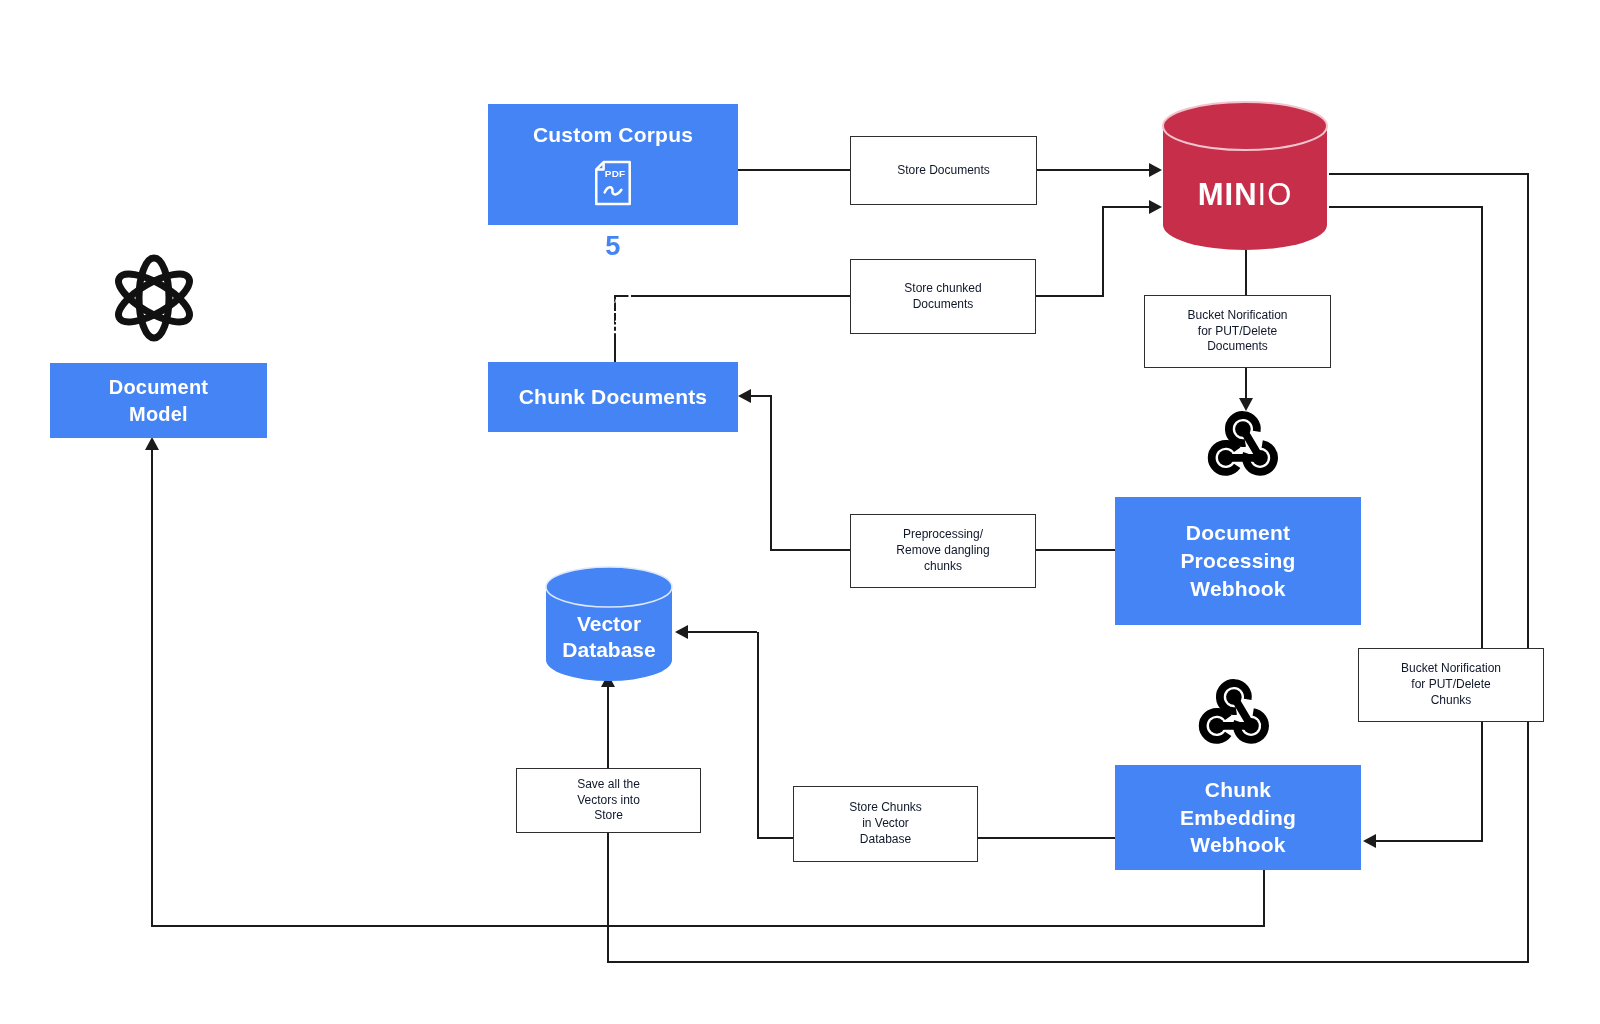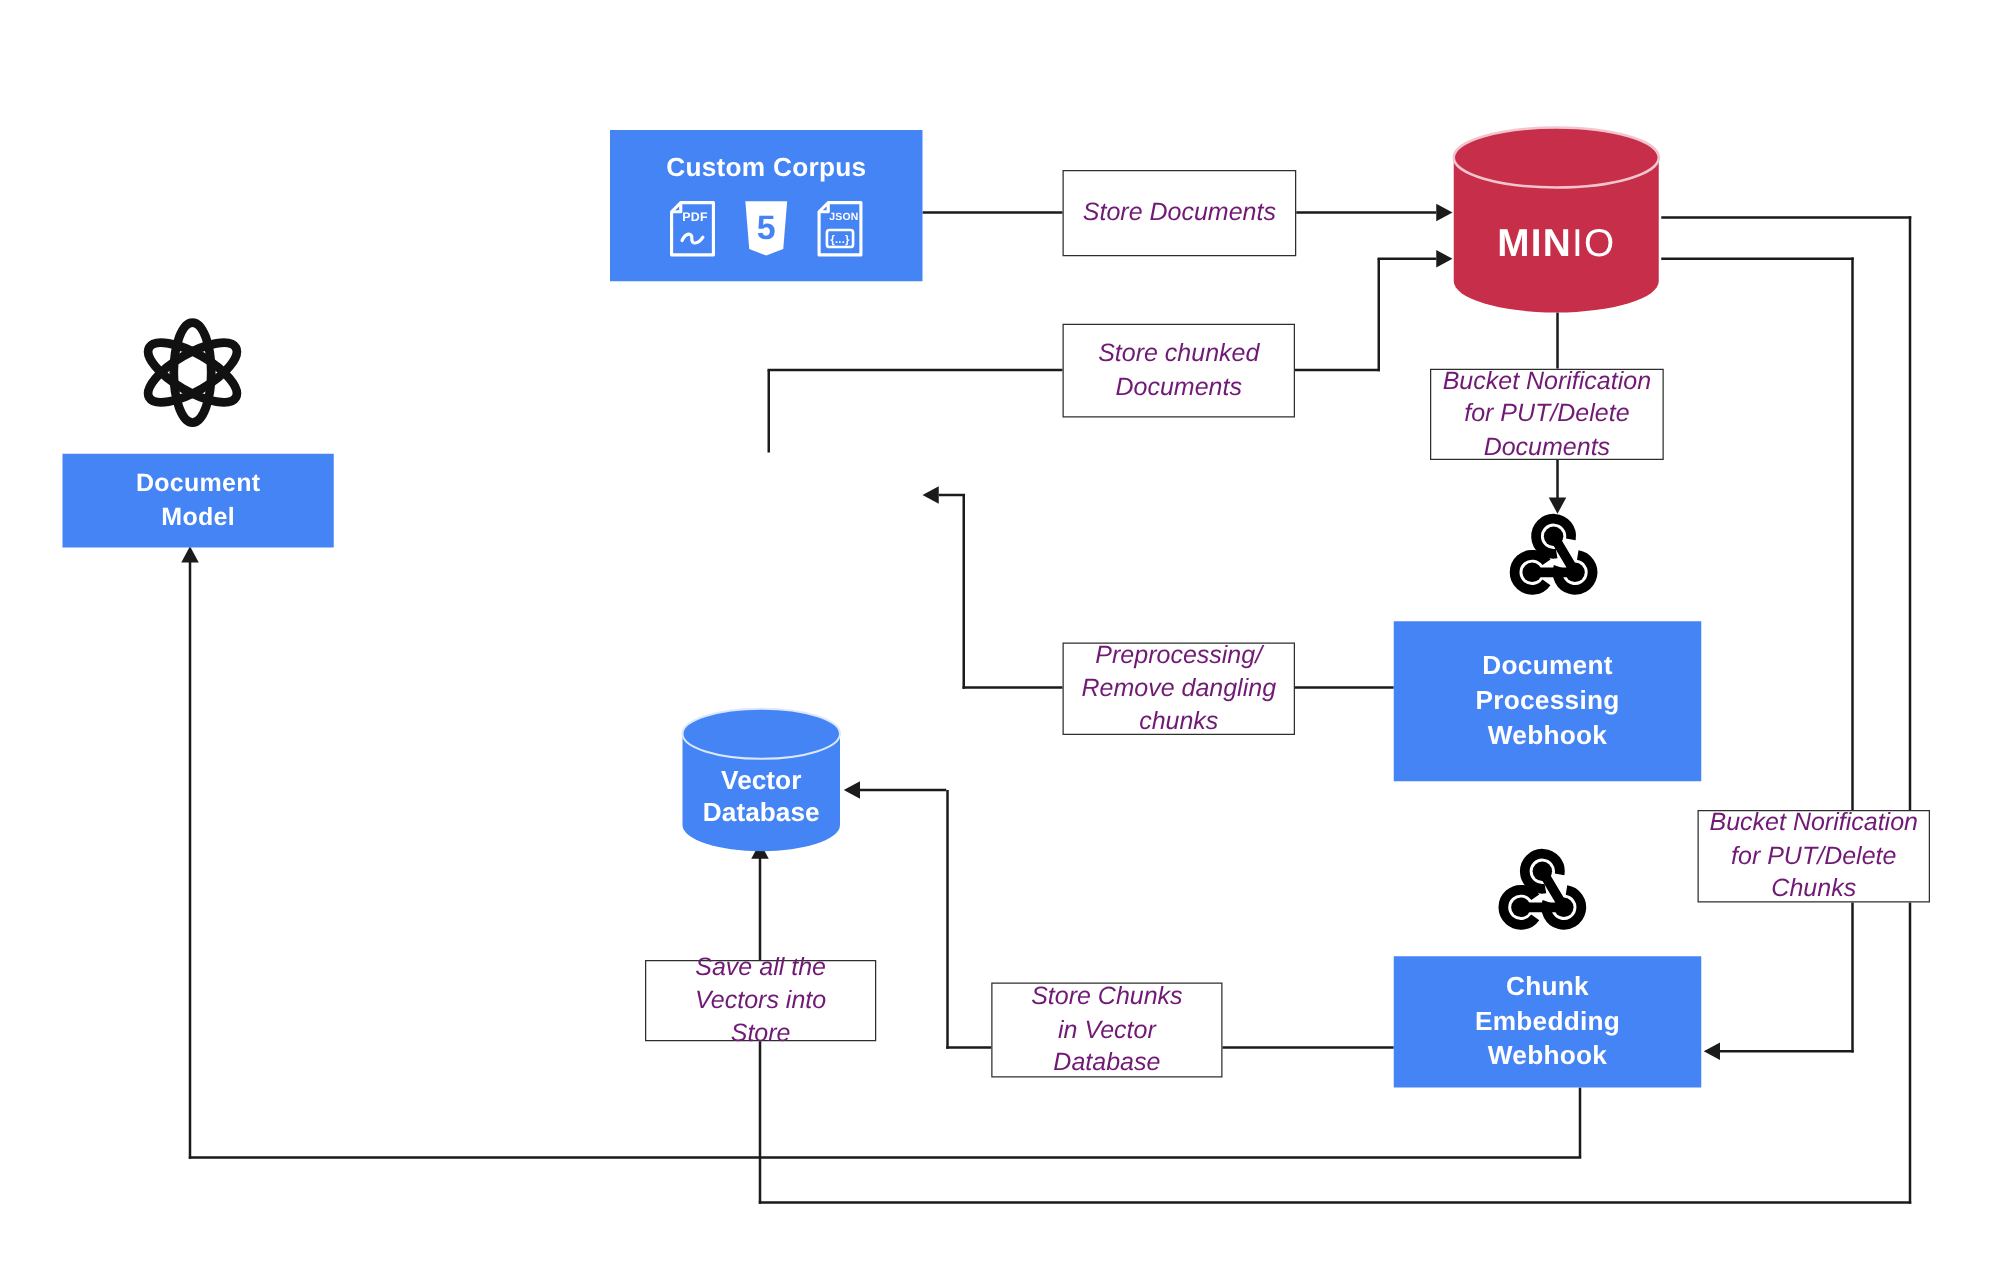--- a/index.html
+++ b/index.html
@@ -20,25 +20,25 @@
   
   .bluebox{
     position:absolute;background:#4584f4;color:#ffffff;z-index:2;
     display:flex;align-items:center;justify-content:center;text-align:center;
     font-size:21px;font-weight:600;line-height:1.32;white-space:pre-line;letter-spacing:.2px;
   }
   
   .label{
     position:absolute;background:#ffffff;border:1.5px solid #2e2e2e;box-sizing:border-box;z-index:2;
     display:flex;align-items:center;justify-content:center;text-align:center;
-    font-size:20px;color:#701a75;line-height:1.32;white-space:pre-line;font-style:italic;
+    font-size:12px;color:#0f172a;line-height:1.32;white-space:pre-line;
   }
   .icon{position:absolute;z-index:2;}
   .corpus-title{margin-top:17px;font-size:21px;font-weight:600;}
-  .corpus-icons{display:flex;gap:18px;justify-content:center;align-items:center;margin-top:11px;}
+  .corpus-icons{display:flex;gap:18px;justify-content:center;align-items:center;margin-top:11px;flex-direction:column;}
   svg text{font-family:"Liberation Sans","DejaVu Sans",sans-serif;}
 </style>
 </head>
 <body>
 
 <div class="canvas">
 
   <div class="line h" style="left:738px;top:169px;width:411px;"></div>
   <div class="arr arr-right" style="left:1149px;top:163px;"></div>
 
@@ -132,20 +132,21 @@
     <g fill="none" stroke="#111" stroke-width="7">
       <ellipse cx="40" cy="44" rx="15" ry="40"></ellipse>
       <ellipse cx="40" cy="44" rx="15" ry="40" transform="rotate(60 40 44)"></ellipse>
       <ellipse cx="40" cy="44" rx="15" ry="40" transform="rotate(-60 40 44)"></ellipse>
     </g>
   </svg>
 
   <div class="bluebox" style="left:50px;top:363px;width:217px;height:75px;font-size:20px;">Document
 Model</div>
 
+  <div class="bluebox" style="left:488px;top:362px;width:250px;height:70px;">Chunk Documents</div>
 
   <svg class="icon" style="left:1207px;top:408px;" width="78" height="74" viewBox="0 0 100 95">
     <g fill="none" stroke="#000" stroke-width="10">
       <path d="M49.1 44.7 A18 18 0 1 1 63.7 30.1"></path>
       <path d="M38.7 74.3 A18 18 0 1 1 38.7 53.7"></path>
       <path d="M70.8 46.2 A18 18 0 1 1 51 58.1"></path>
       <path d="M46 27 L68 64" stroke-linecap="round"></path>
       <path d="M24 64 L68 64" stroke-linecap="round"></path>
     </g>
     <circle cx="46" cy="27" r="10" fill="#000"></circle>

